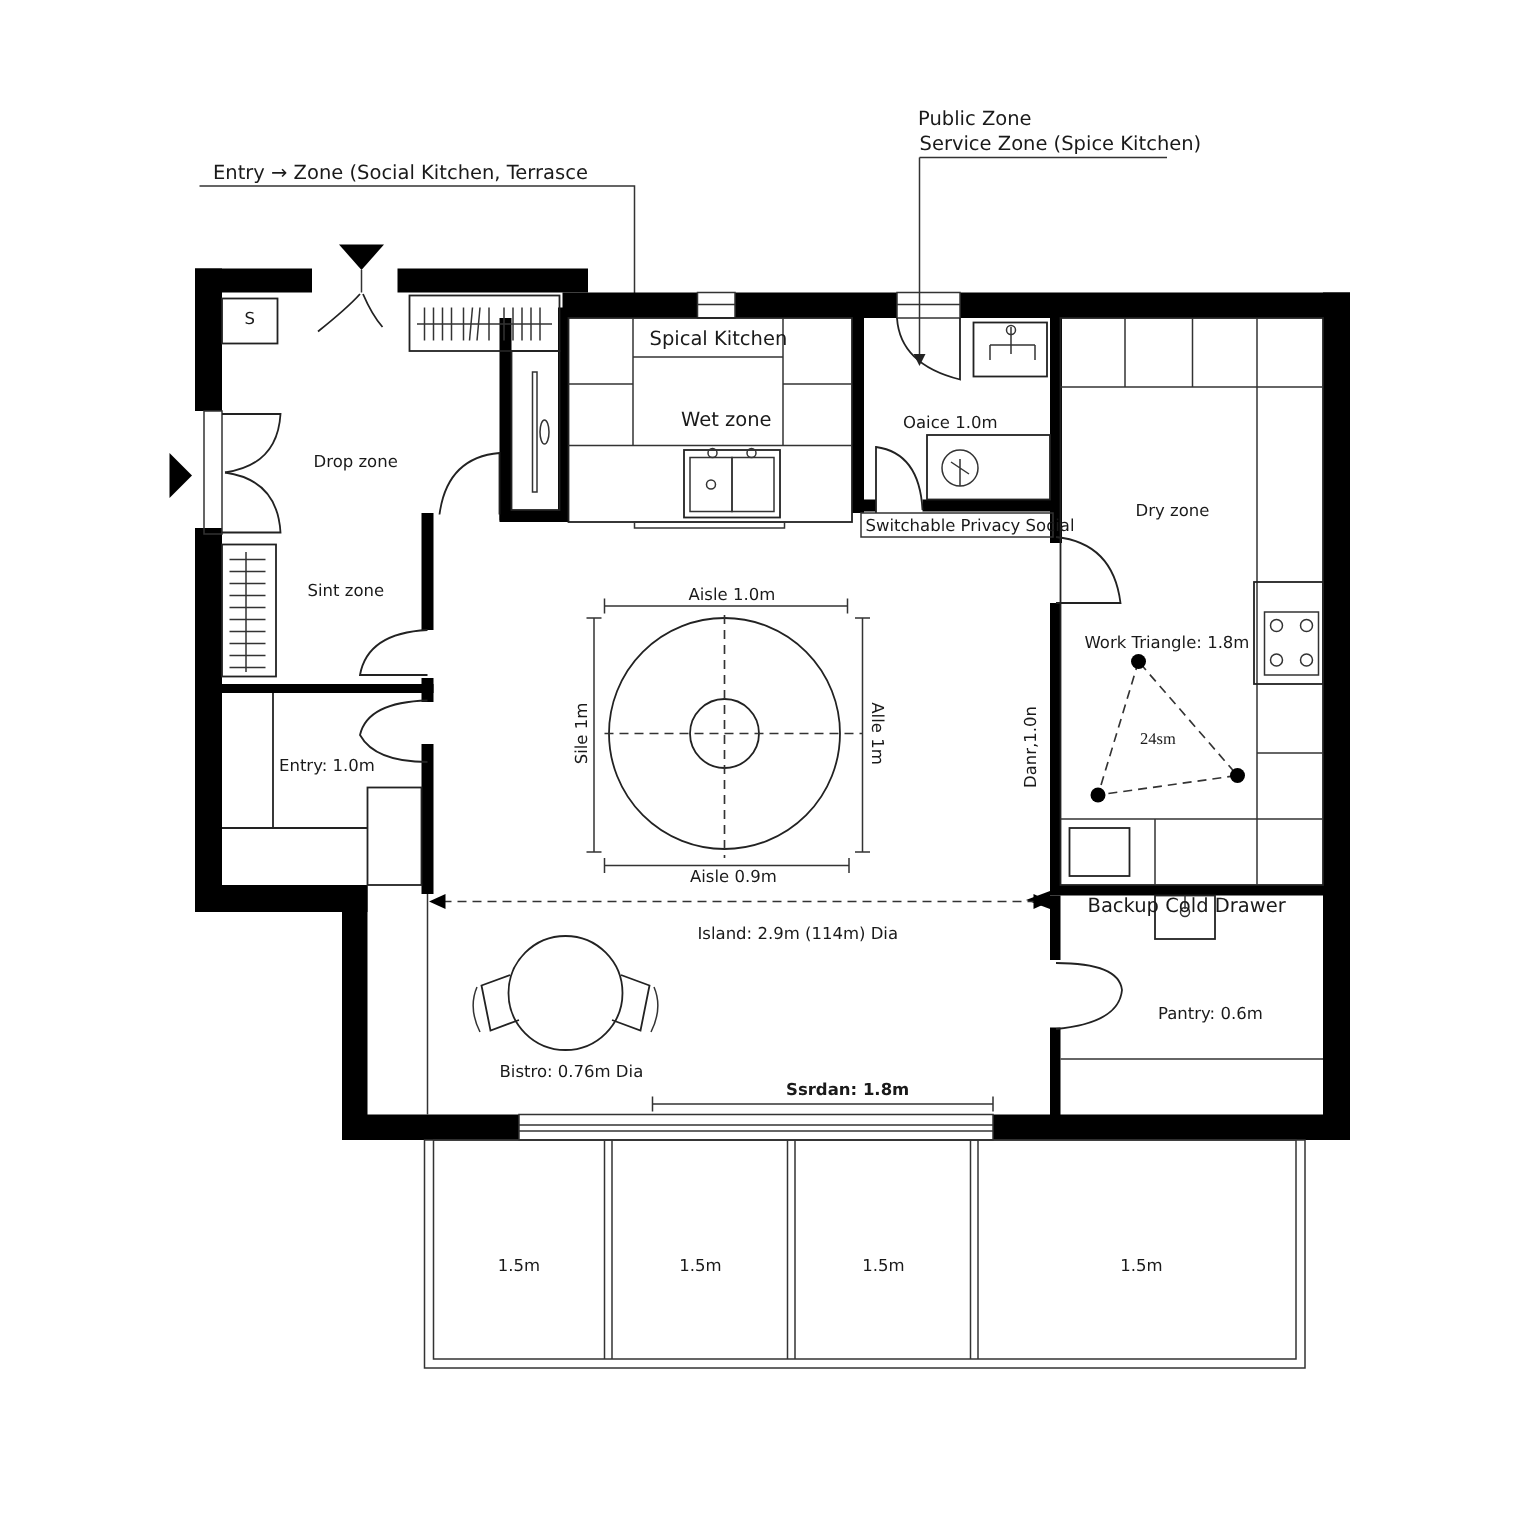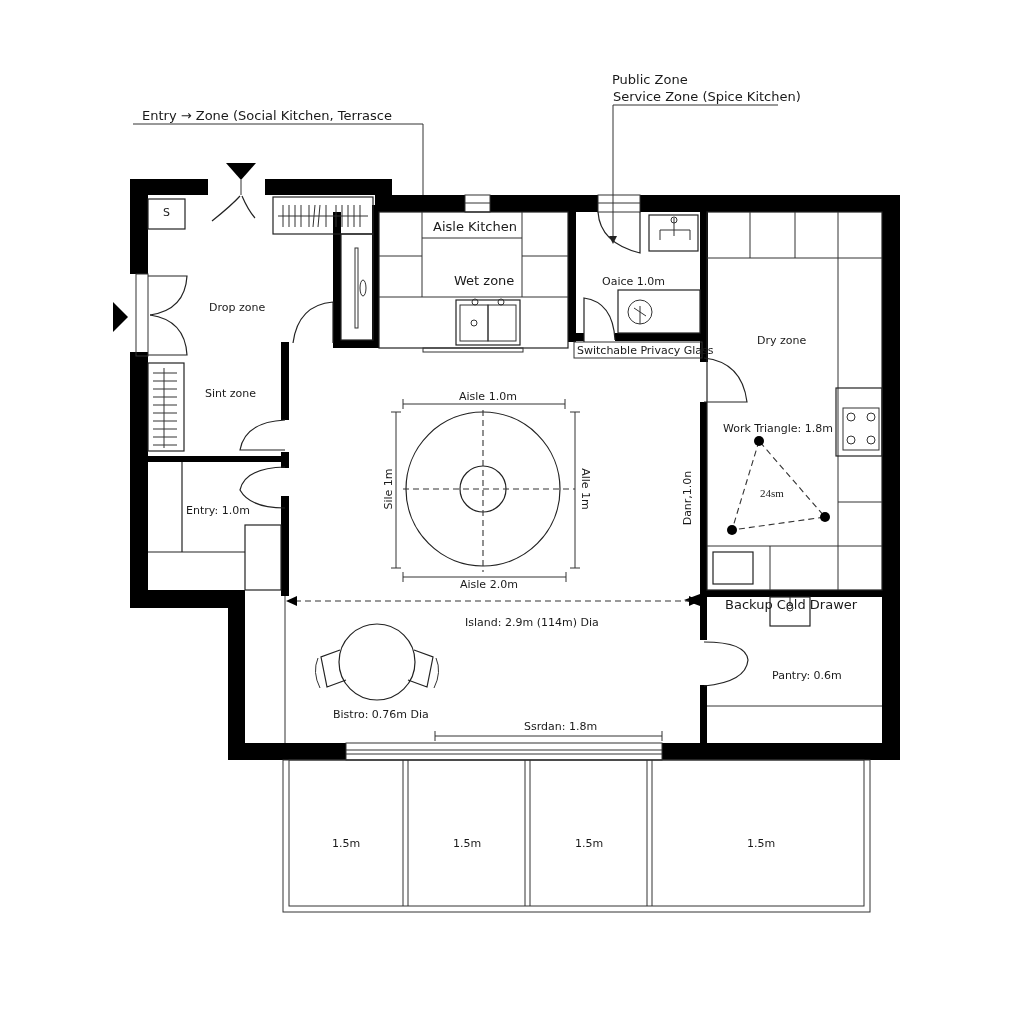--- a/index.html
+++ b/index.html
@@ -251,38 +251,38 @@
 
 <div class="lbl title-lbl" style="left:142px; top:109px;">Entry → Zone (Social Kitchen, Terrasce</div>
 <div class="lbl title-lbl" style="left:612px; top:73px;">Public Zone</div>
 <div class="lbl title-lbl" style="left:613px; top:90px;text-align:right;">Service Zone (Spice Kitchen)</div>
 
 <div class="lbl" style="left:163px; top:207px;">S</div>
 <div class="lbl" style="left:209px; top:302px;">Drop zone</div>
 <div class="lbl" style="left:205px; top:388px;">Sint zone</div>
 <div class="lbl" style="left:186px; top:505px;">Entry: 1.0m</div>
 
-<div class="lbl box-lbl" style="left:433px; top:220px;">Aisle Kitchen</div>
+<div class="lbl box-lbl" style="left:433px; top:220px;">Spical Kitchen</div>
 <div class="lbl box-lbl" style="left:454px; top:274px;">Wet zone</div>
 
 <div class="lbl" style="left:602px; top:276px;">Oaice 1.0m</div>
-<div class="lbl" style="left:577px; top:345px;">Switchable Privacy Glass</div>
+<div class="lbl" style="left:577px; top:345px;">Switchable Privacy Social</div>
 
 <div class="lbl" style="left:757px; top:335px;">Dry zone</div>
 <div class="lbl" style="left:723px; top:423px;">Work Triangle: 1.8m</div>
 <div class="lbl" style="left:760px; top:488px;font-family:Liberation Serif, serif;">24sm</div>
 <div class="lbl box-lbl" style="left:725px; top:562px;margin-top:36px;">Backup Cold Drawer</div>
 
 <div class="lbl" style="left:459px; top:391px;">Aisle 1.0m</div>
-<div class="lbl" style="left:460px; top:579px;">Aisle 2.0m</div>
+<div class="lbl" style="left:460px; top:579px;">Aisle 0.9m</div>
 <div class="lbl vert-l" style="left:388px; top:489px;">Sile 1m</div>
 <div class="lbl vert-r" style="left:585px; top:489px;">Alle 1m</div>
 <div class="lbl vert-l" style="left:687px; top:498px;">Danr,1.0n</div>
 <div class="lbl" style="left:465px; top:617px;">Island: 2.9m (114m) Dia</div>
 <div class="lbl" style="left:333px; top:709px;">Bistro: 0.76m Dia</div>
-<div class="lbl" style="left:524px; top:721px;">Ssrdan: 1.8m</div>
+<div class="lbl" style="left:524px; top:721px;font-weight:bold;">Ssrdan: 1.8m</div>
 
 <div class="lbl" style="left:772px; top:670px;">Pantry: 0.6m</div>
 
 <div class="lbl center" style="left:346px; top:826px;">1.5m</div>
 <div class="lbl center" style="left:467px; top:826px;">1.5m</div>
 <div class="lbl center" style="left:589px; top:826px;">1.5m</div>
 <div class="lbl center" style="left:761px; top:826px;">1.5m</div>
 
 </body></html>

